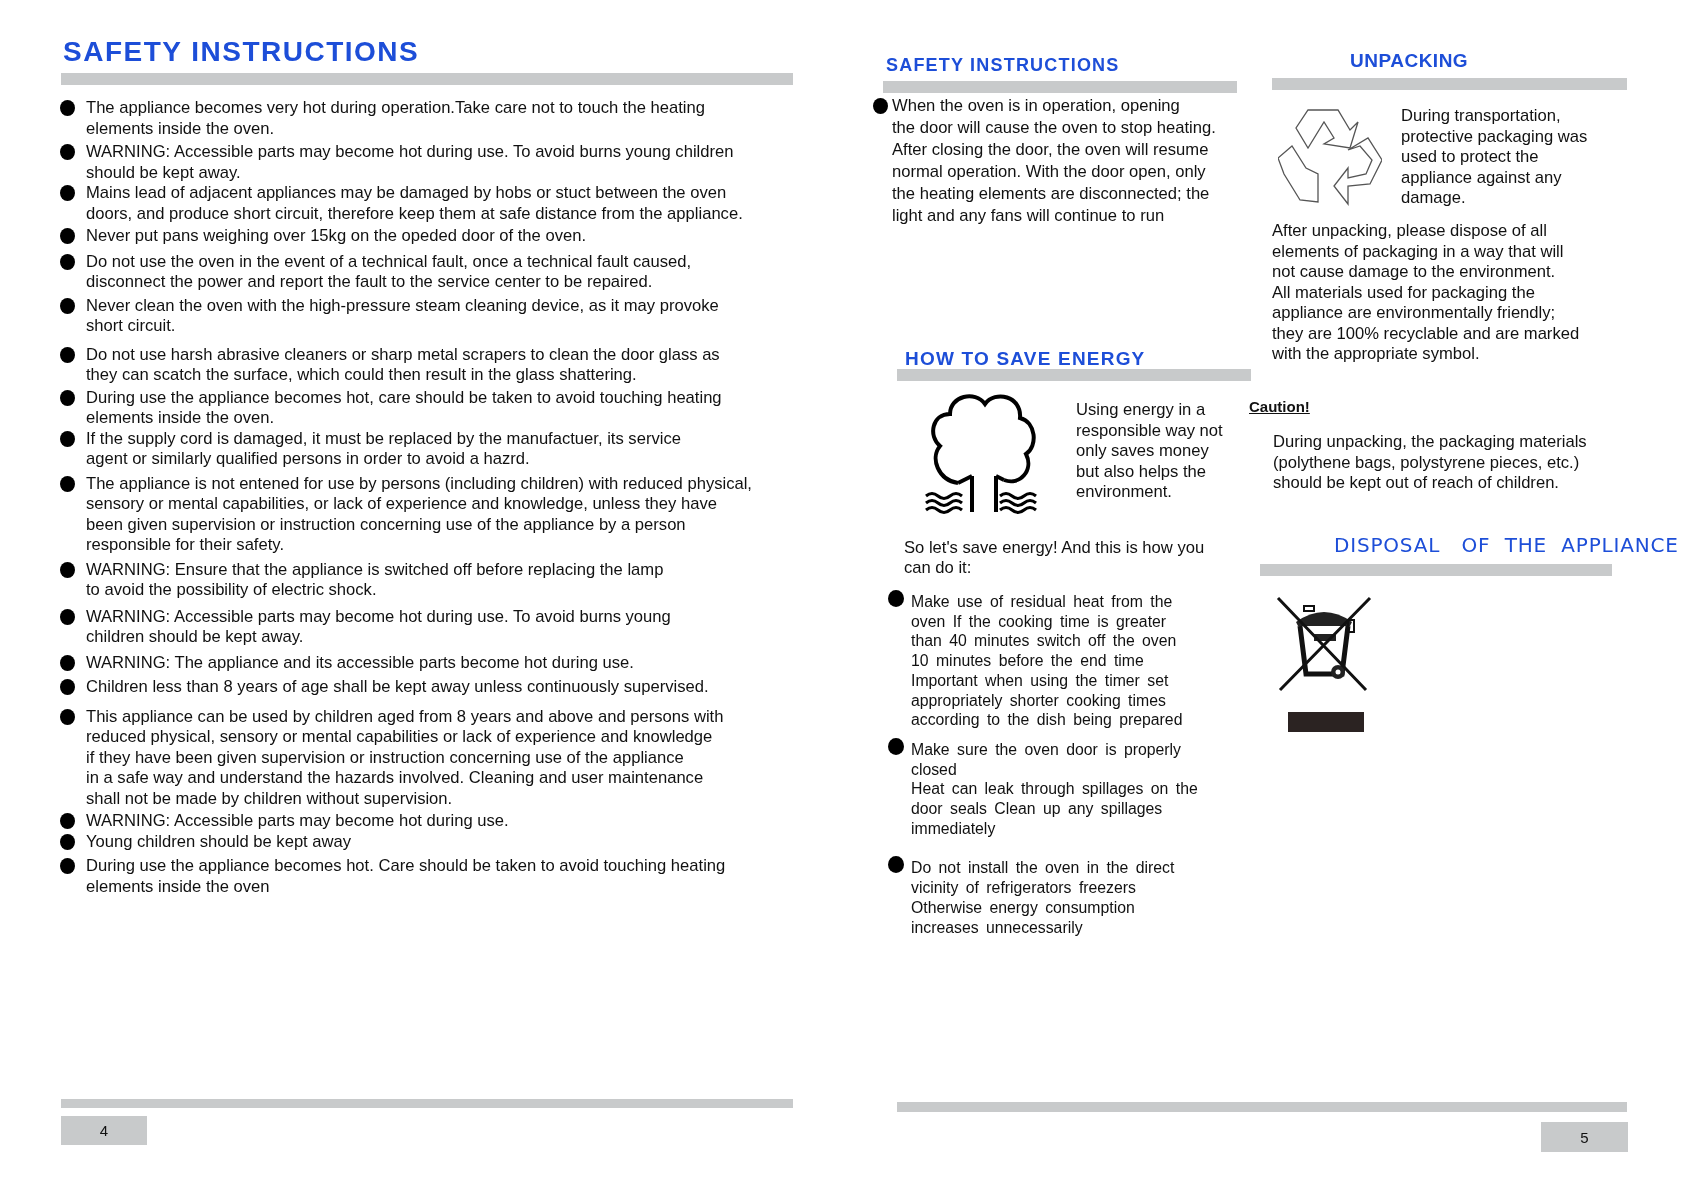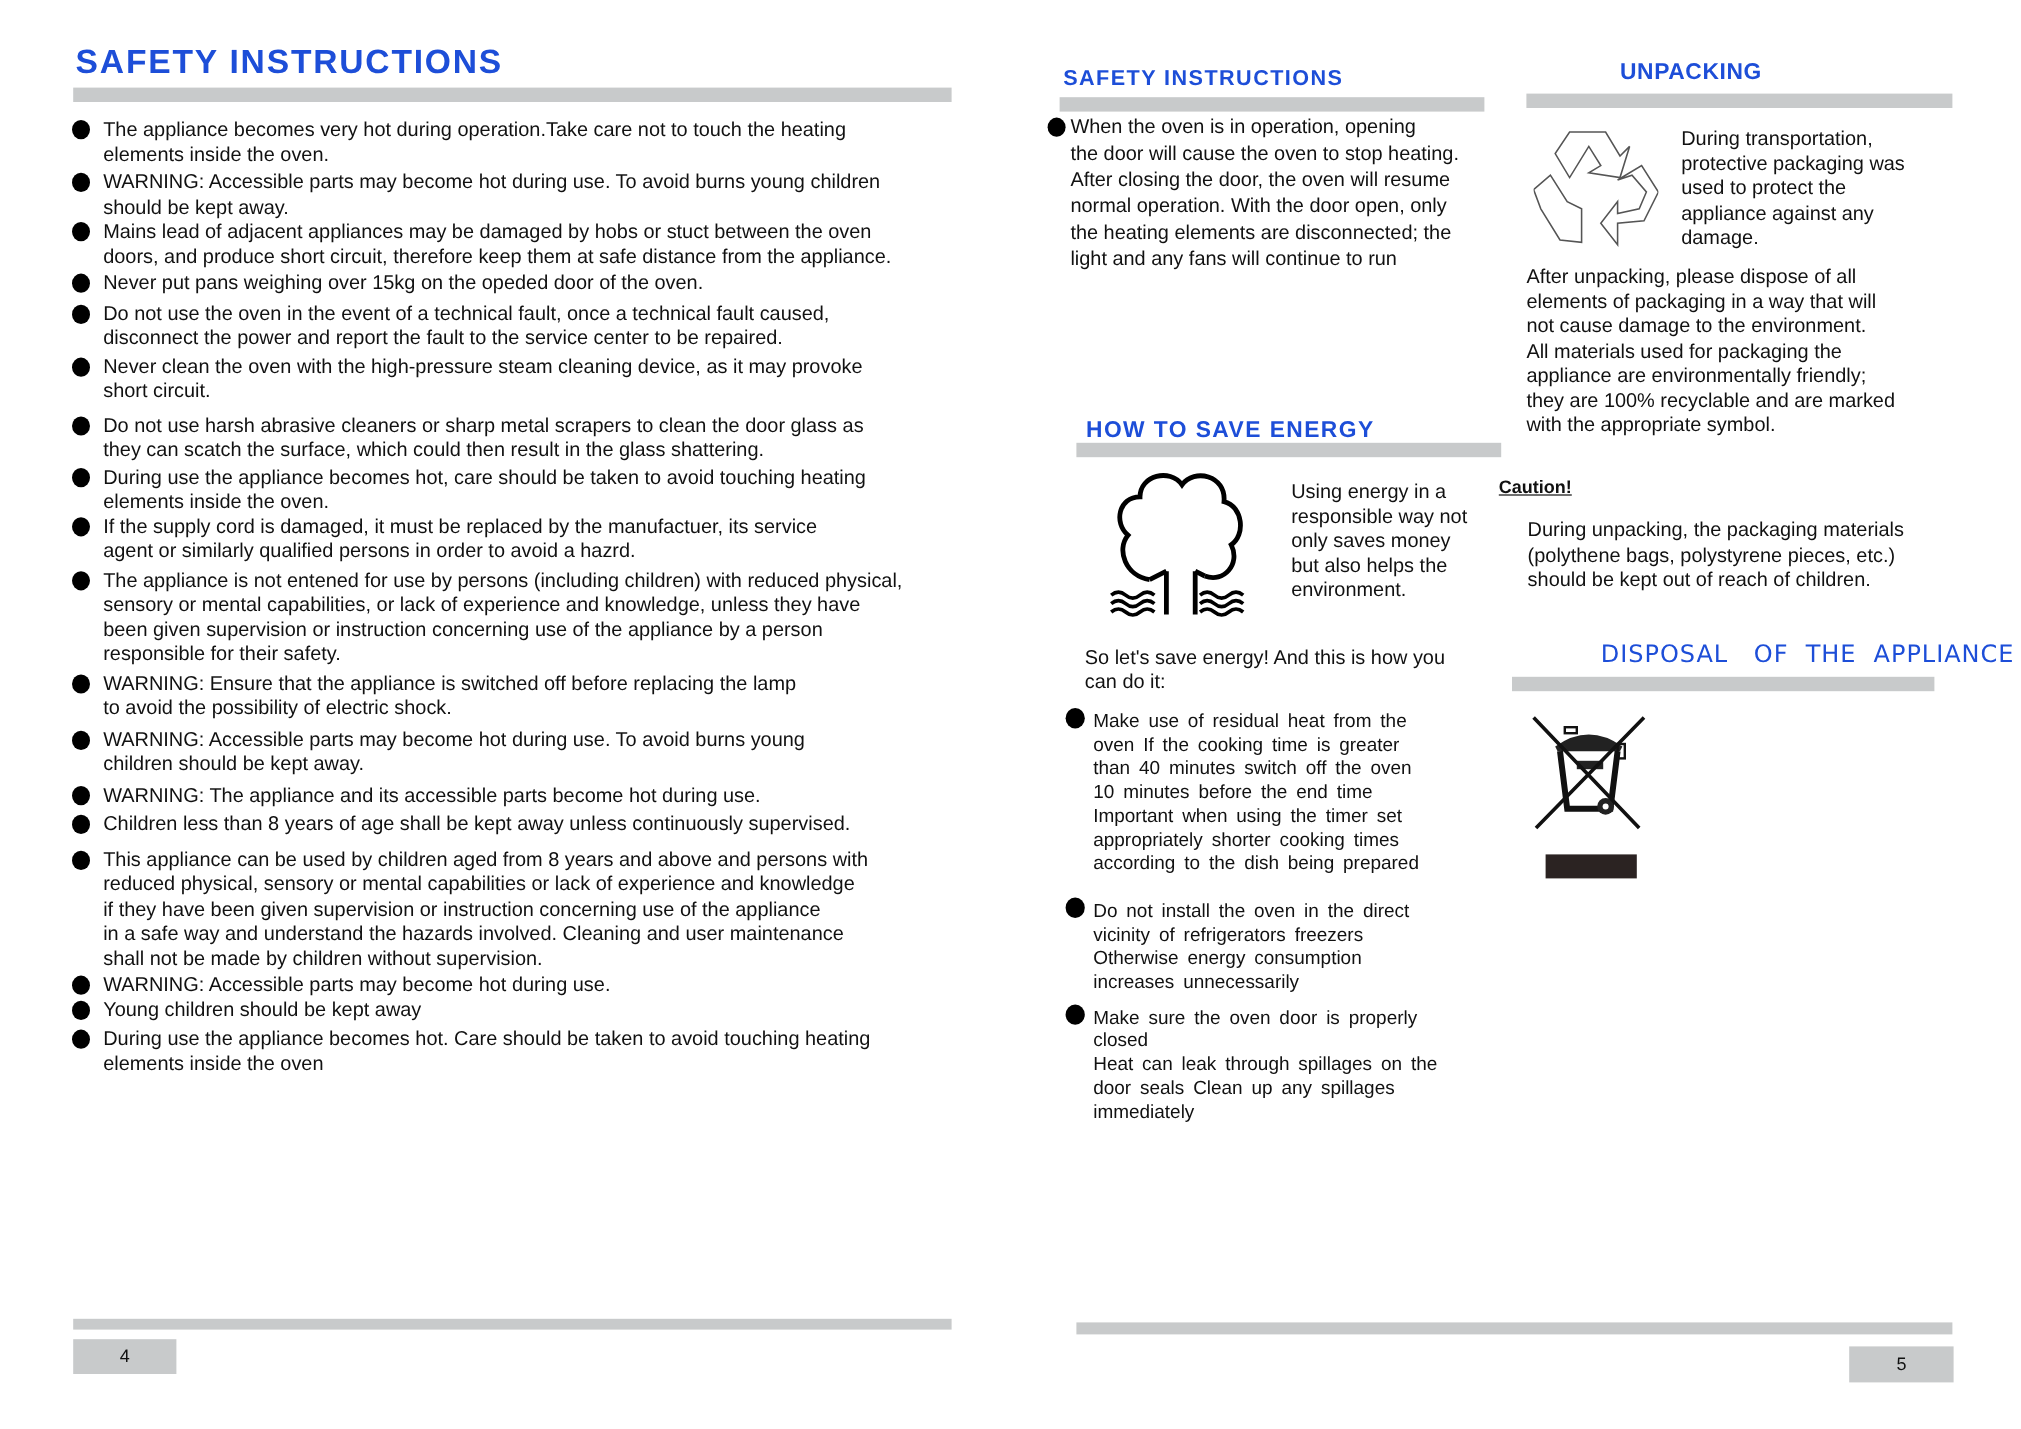--- a/index.html
+++ b/index.html
@@ -157,34 +157,34 @@
     <li style="margin-top: 0px;">
       <span class="bullet"></span>
       <div class="txt">Make use of residual heat from the
 oven If the cooking time is greater
 than 40 minutes switch off the oven
 10 minutes before the end time
 Important when using the timer set
 appropriately shorter cooking times
 according to the dish being prepared</div>
     </li>
-    <li style="margin-top: 20px;">
-      <span class="bullet"></span>
-      <div class="txt">Do not install the oven in the direct
-vicinity of refrigerators freezers
-Otherwise energy consumption
-increases unnecessarily</div>
-    </li>
     <li style="margin-top: 10px;">
       <span class="bullet"></span>
       <div class="txt">Make sure the oven door is properly
 closed
 Heat can leak through spillages on the
 door seals Clean up any spillages
 immediately</div>
+    </li>
+    <li style="margin-top: 20px;">
+      <span class="bullet"></span>
+      <div class="txt">Do not install the oven in the direct
+vicinity of refrigerators freezers
+Otherwise energy consumption
+increases unnecessarily</div>
     </li>
   </ul>
 
 <h1 class="title" style="left:1350px; top:50px; font-size:19px; letter-spacing:0.5px;">UNPACKING</h1>
 <div class="bar" style="left:1272px; top:78px; width:355px; height:12px;"></div>
 
 <svg class="abs" style="left:1278px; top:108px;" width="104" height="100" viewBox="0 0 104 100">
   <g fill="none" stroke="#555" stroke-width="1.3">
     <path d="M30 2 L60 2 L72 22 L80 14 L72 40 L46 36 L56 30 L46 14 L30 40 L18 20 Z"></path>
     <path d="M0 50 L14 38 L28 60 L40 66 L40 94 L22 92 L6 66 Z"></path>

